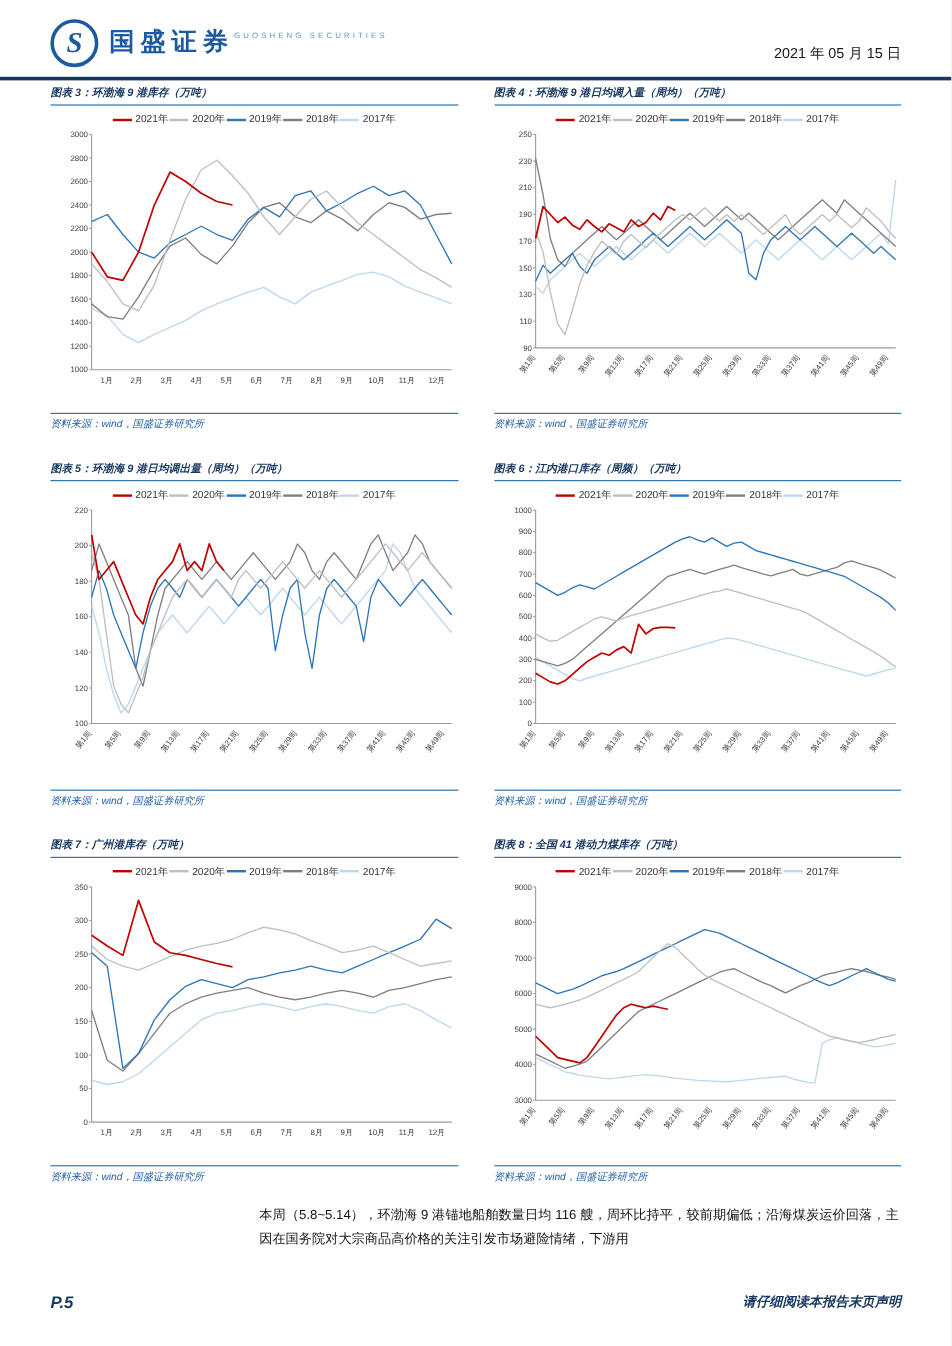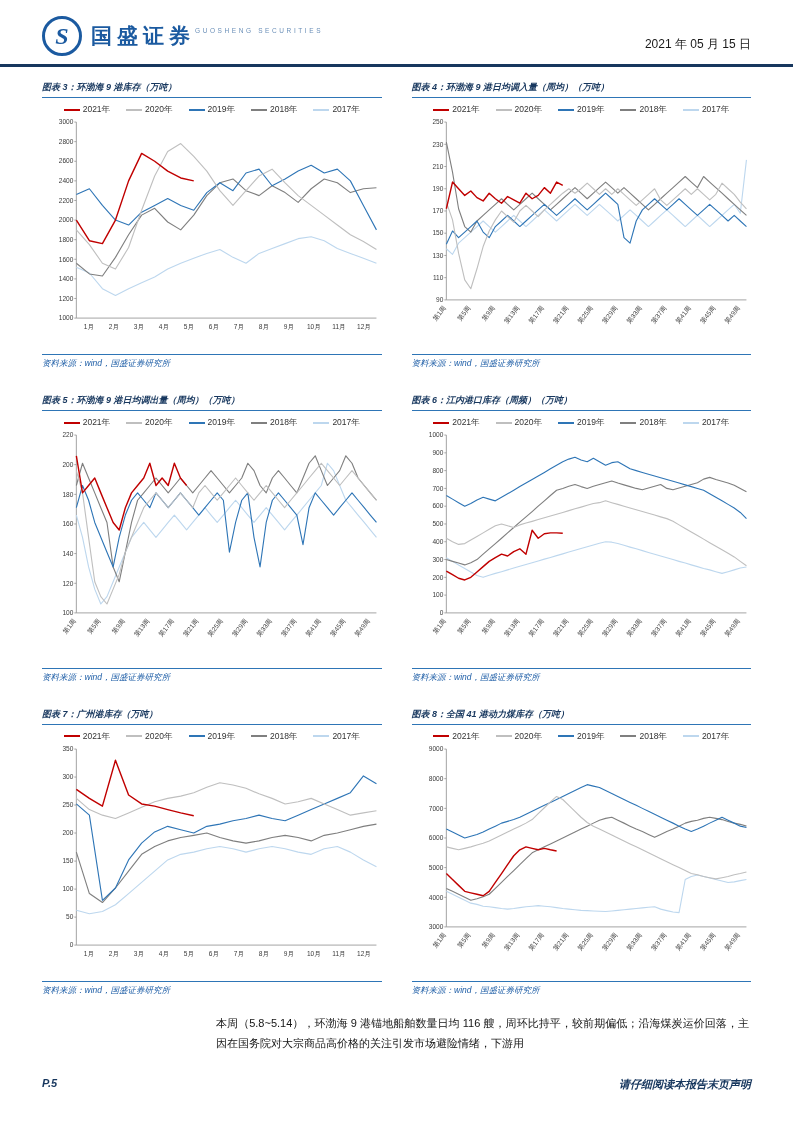--- a/index.html
+++ b/index.html
@@ -11,40 +11,40 @@
   .brand{display:flex;align-items:center;gap:9px}
   .logo-circle{width:40px;height:40px;border:3px solid #1b5aa0;border-radius:50%;
     display:flex;align-items:center;justify-content:center;color:#1b5aa0;
     font-family:"Liberation Serif",serif;font-style:italic;font-weight:bold;font-size:24px}
   .brand-text{display:flex;flex-direction:row}
   .brand-cn{font-size:21px;font-weight:bold;color:#1b5aa0;letter-spacing:5px;line-height:1.1}
   .brand-en{font-size:6.5px;color:#6a8fb8;letter-spacing:2.6px;margin-top:3px}
   .date{font-size:12px;color:#1a1a1a;padding-bottom:3px}
   .header-rule{height:3px;background:#17375e}
   
-  .charts{display:grid;grid-template-columns:1fr 1fr;column-gap:30px;row-gap:24px;padding:14px 42px 0}
+  .charts{display:grid;grid-template-columns:1fr 1fr;column-gap:30px;row-gap:24px;padding:4px 42px 0}
   .chart-block{display:flex;flex-direction:column}
   .chart-title{font-size:9px;font-weight:bold;font-style:italic;color:#17375e;
     padding-bottom:3px;border-bottom:1.5px solid #2e75b6;margin-bottom:3px}
-  .legend{display:flex;justify-content:center;align-items:center;gap:16px;
+  .legend{display:flex;justify-content:center;align-items:center;gap:1px;
     font-size:8.5px;color:#333;margin:3px 0 0}
   .lg-line{display:inline-block;width:16px;height:2px;margin-right:3px;vertical-align:middle}
   .chart-canvas{width:100%}
   .chart-canvas svg{display:block;width:100%;height:auto}
   .tick{font-size:6.5px;fill:#3a3a3a;font-family:"Liberation Sans",sans-serif}
   .axis{stroke:#9a9a9a;stroke-width:0.9;fill:none}
   .chart-source{font-size:8.5px;font-style:italic;color:#2160a8;
     border-top:1.5px solid #2e75b6;padding-top:3px;margin-top:20px}
   
   .section{padding:16px 44px 0 216px}
   .section-heading{font-size:12px;font-weight:bold;color:#1f4e79;margin-bottom:12px}
   .section-paragraph{font-size:11px;color:#141414;line-height:1.85;text-align:justify}
   
   .footer{position:absolute;left:0;right:0;bottom:30px;padding:0 42px}
-  .page-num{position:absolute;left:42px;top:0;font-size:11px;font-weight:bold;font-style:italic;color:#17375e}
+  .page-num{position:absolute;left:42px;top:0;font-size:14px;font-weight:bold;font-style:italic;color:#17375e}
   .disclaimer{text-align:right;font-size:11px;font-weight:bold;font-style:italic;color:#17375e}
 </style>
 </head>
 <body>
 
 <div class="page">
 
   <div class="header">
     <div class="brand">
       <div class="logo-circle">S</div>

